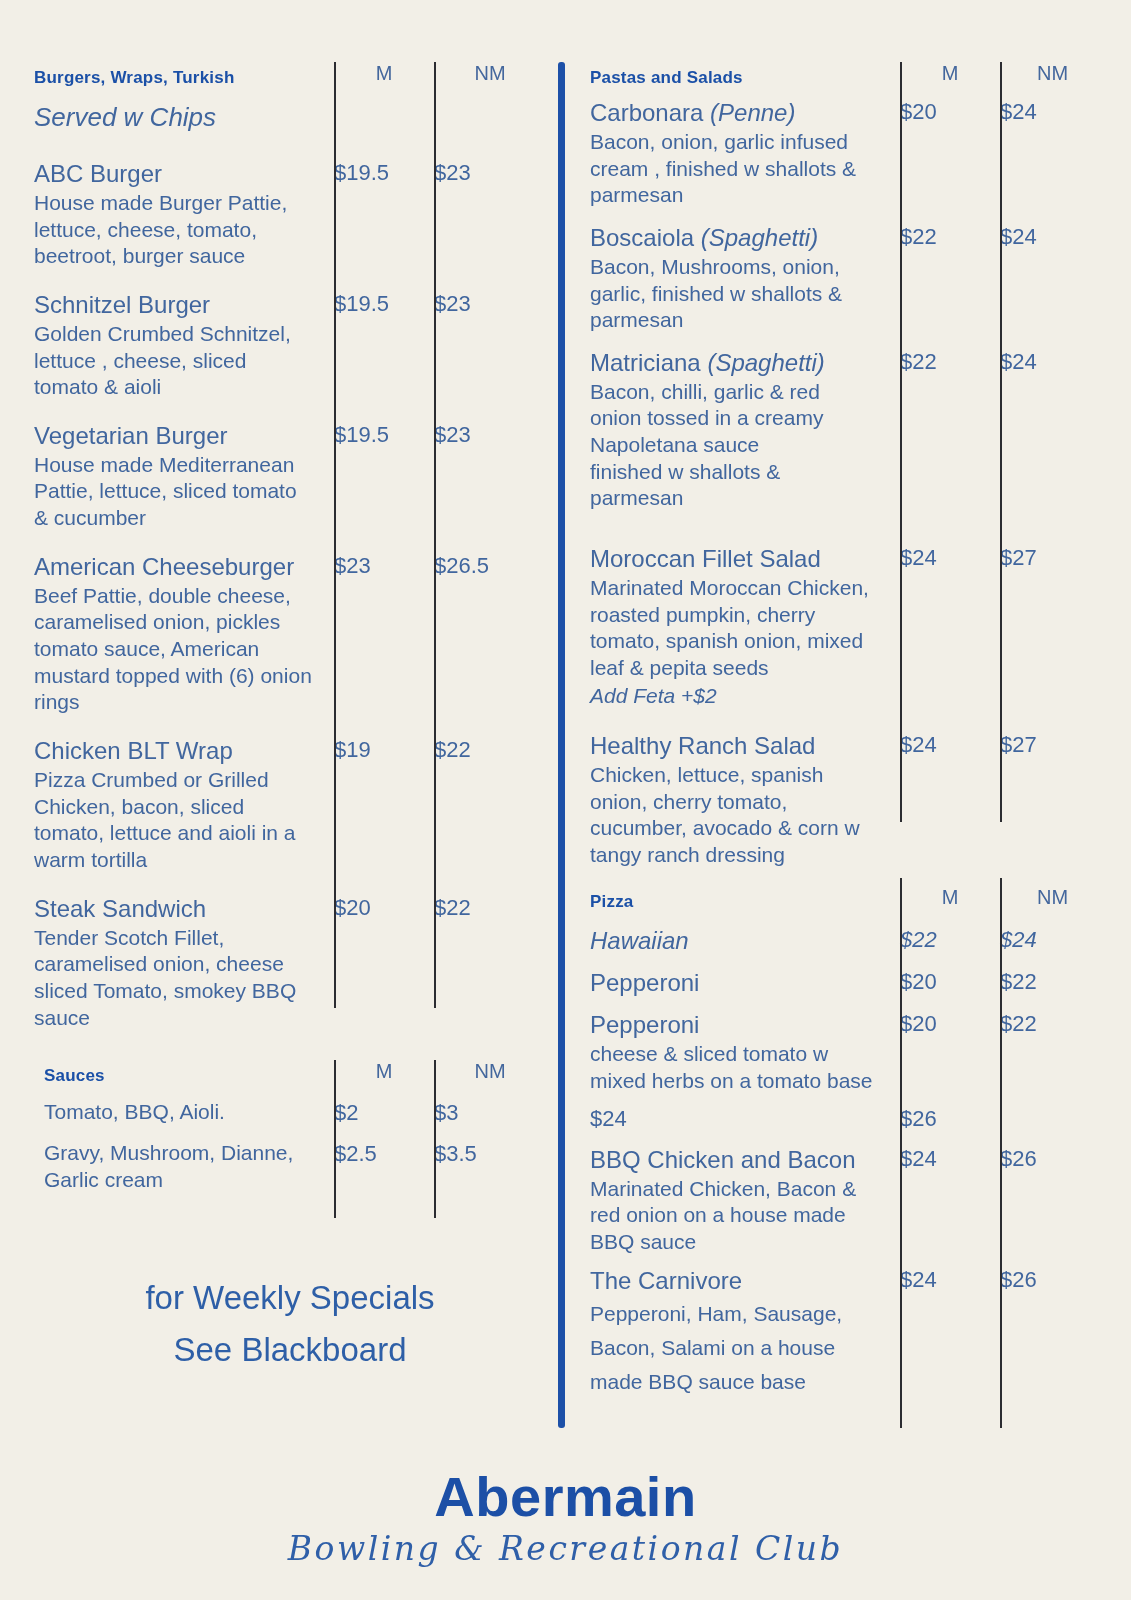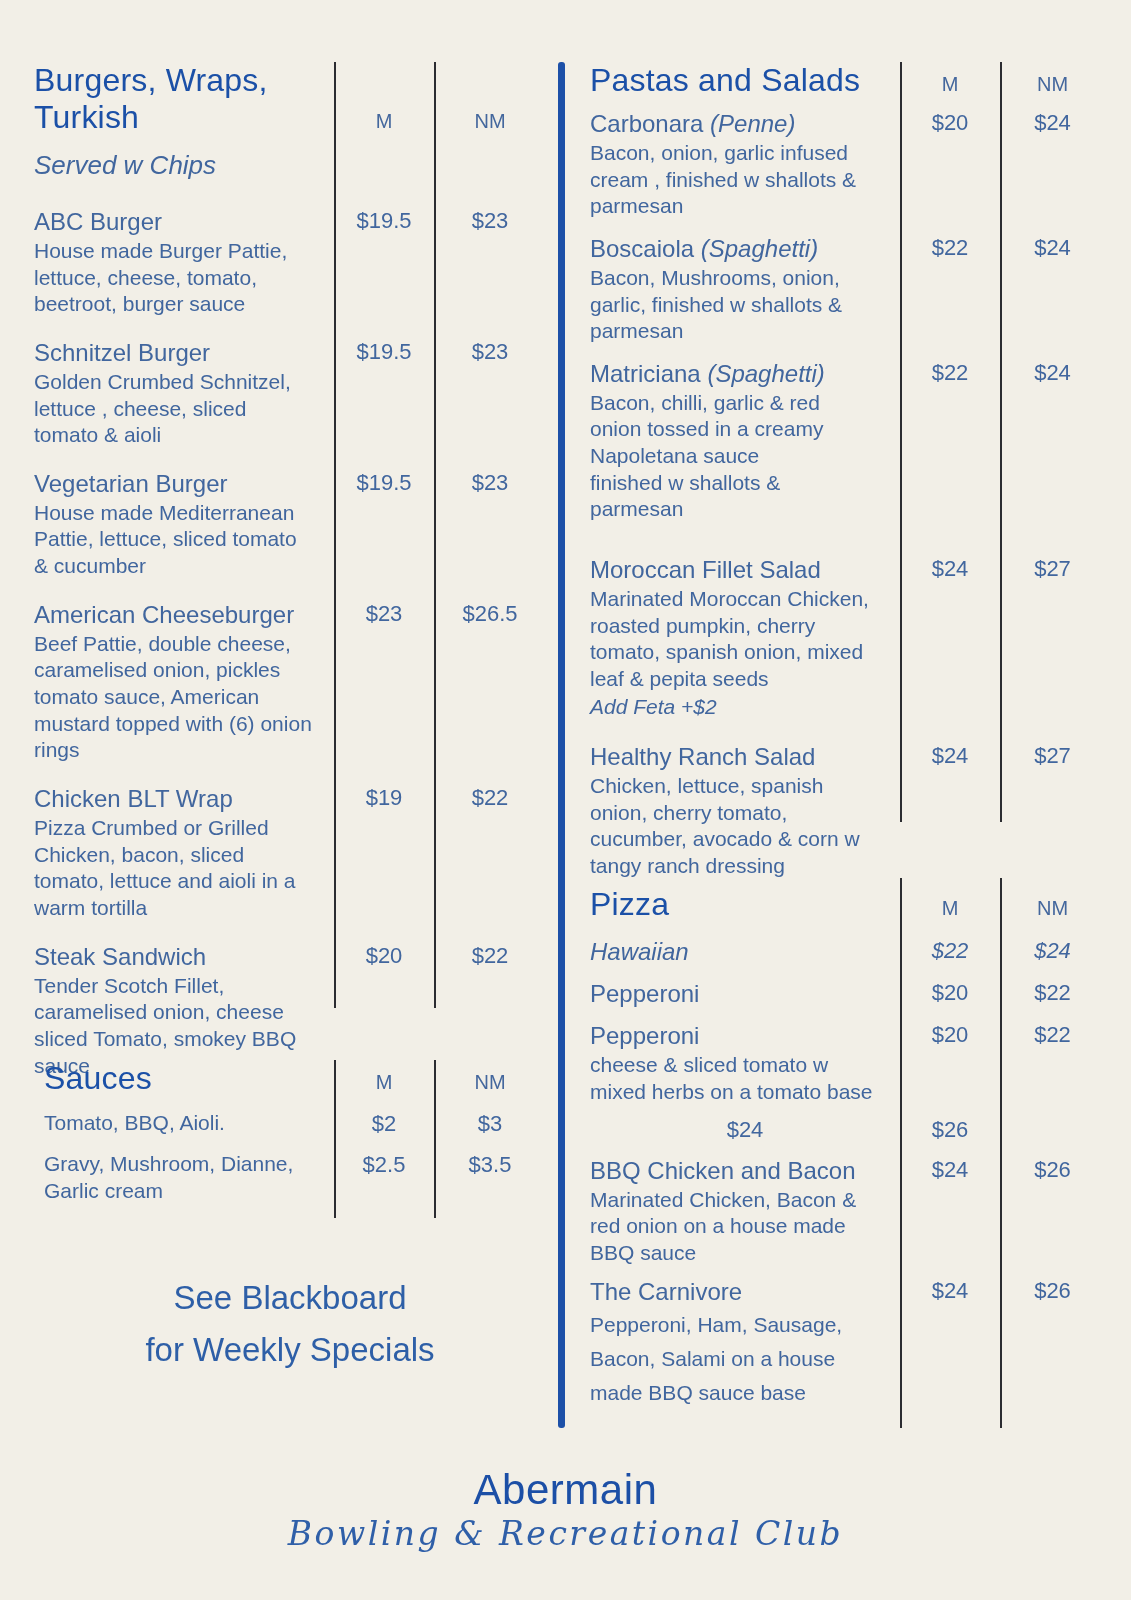--- a/index.html
+++ b/index.html
@@ -9,28 +9,28 @@
     font-family:"Liberation Sans",sans-serif;
     color:#41669e;
     -webkit-font-smoothing:antialiased;
   }
   .menu-table{position:absolute;}
   .vline{position:absolute;top:0;width:2px;background:#2c2c31;}
   .hdr{display:grid;align-items:end;}
   .grid-l{grid-template-columns:300px 100px 112px;}
   .grid-r{grid-template-columns:310px 100px 105px;}
   .row{display:grid;align-items:start;}
-  .section-title{font-size:32px;font-weight:normal;color:#1b50a7;letter-spacing:.2px;}
+  .section-title{font-size:17px;font-weight:bold;color:#1b50a7;letter-spacing:.2px;}
   .colhead{font-size:20px;text-align:center;color:#44679d;padding-bottom:3px;}
   .subtitle{font-style:italic;font-size:26px;margin-top:14px;}
   .item-title{font-size:24px;line-height:1.29;}
   .variant{font-style:italic;}
   .item-desc{font-size:21px;line-height:1.27;white-space:pre-line;}
   .item-note{font-style:italic;font-size:21px;line-height:1.3;}
-  .price{font-size:22px;text-align:center;line-height:1.29;}
+  .price{font-size:22px;line-height:1.29;}
   .pl10{padding-left:10px;}
   
   #burgers{left:34px;top:62px;width:512px;}
   #burgers .vline{height:946px;}
   #burgers .row{margin-top:20px;}
   #burgers .row.first{margin-top:26px;}
   
   #sauces{left:34px;top:1060px;width:512px;}
   #sauces .vline{height:158px;}
   #sauces .row{margin-top:13px;}
@@ -52,21 +52,21 @@
   #pizza{left:590px;top:878px;width:515px;}
   #pizza .vline{height:550px;}
   #pizza .hdr{padding-top:8px;}
   #pizza .row{margin-top:11px;}
   #pizza .row.first{margin-top:14px;font-style:italic;}
   #pizza .row-loose .item-desc{line-height:1.62;}
   .l1{left:300px;} .l2{left:400px;}
   .r1{left:310px;} .r2{left:410px;}
   
   #footer{position:absolute;left:0;top:1468px;width:1131px;text-align:center;}
-  #brand{font-size:42px;font-weight:normal;color:#1c4fa6;letter-spacing:.5px;line-height:1.05;}
+  #brand{font-size:56px;font-weight:bold;color:#1c4fa6;letter-spacing:.5px;line-height:1.05;}
   #tagline{font-family:"DejaVu Serif",serif;font-style:italic;font-size:33px;
     color:#2f5fa8;letter-spacing:2.5px;margin-top:2px;}
 </style>
 </head>
 <body>
 
 <div class="menu-table" id="burgers">
   <div class="vline l1"></div>
   <div class="vline l2"></div>
   <div class="hdr grid-l">
@@ -157,22 +157,22 @@
   </div>
   <div class="row grid-l">
     <div class="name pl10">Gravy, Mushroom, Dianne,
 Garlic cream</div>
     <div class="price">$2.5</div>
     <div class="price">$3.5</div>
   </div>
 </div>
 
 <div id="blackboard">
+  <div>for Weekly Specials</div>
   <div>See Blackboard</div>
-  <div>for Weekly Specials</div>
 </div>
 
 <div id="divider"></div>
 
 <div class="menu-table" id="pastas">
   <div class="vline r1"></div>
   <div class="vline r2"></div>
   <div class="hdr grid-r">
     <div class="section-title">Pastas and Salads</div>
     <div class="colhead">M</div>

